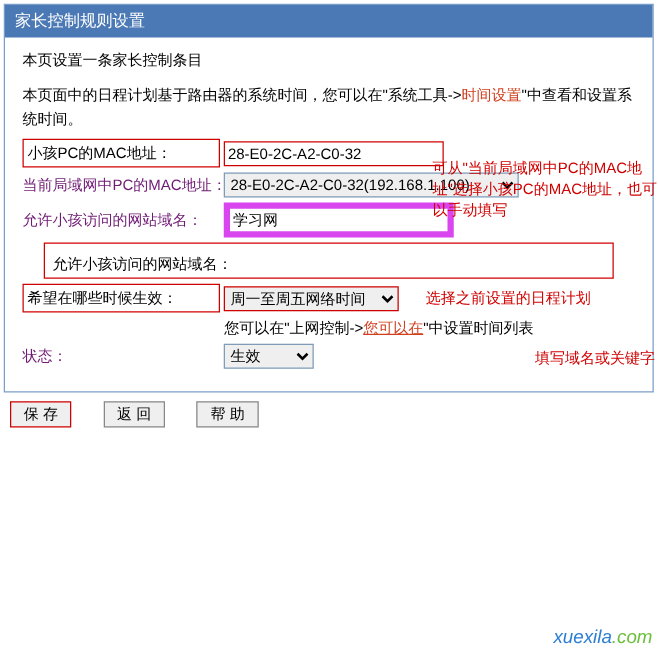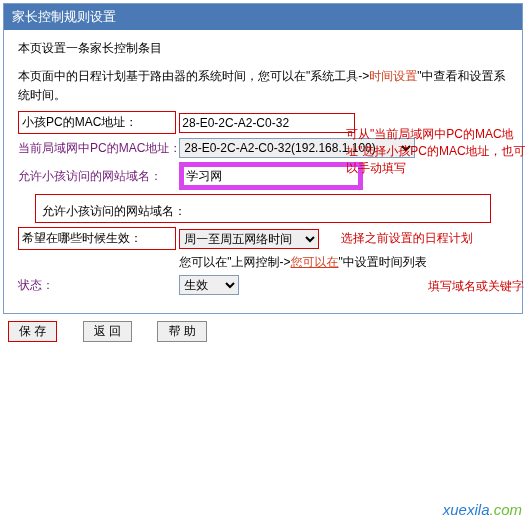--- a/index.html
+++ b/index.html
@@ -80,21 +80,21 @@
 
     <div class="row">
       <span class="label"></span>
       <span>
         <span>您可以在"上网控制-&gt;</span><a href="#" class="link-sched">您可以在</a><span>"中设置时间列表</span>
       </span>
     </div>
 
     <div class="row">
       <span class="label">状态：</span>
-      <select class="sel" style="width:60px">
+      <select class="sel" style="width:72px">
         <option>生效</option>
       </select>
     </div>
 
   </div>
 </div>
 
 <div class="btns">
   <button class="btn btn-boxed">保 存</button>
   <button class="btn">返 回</button>

